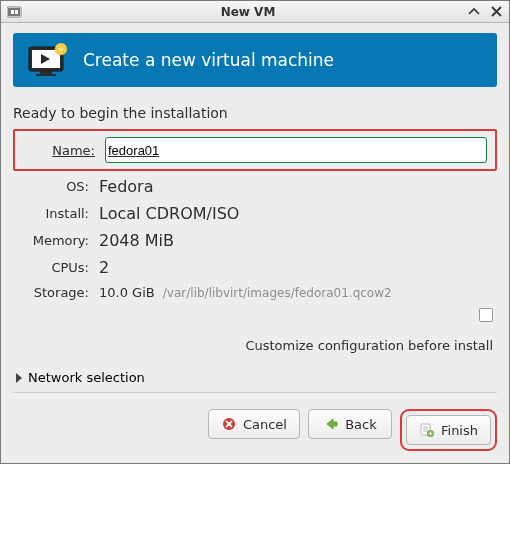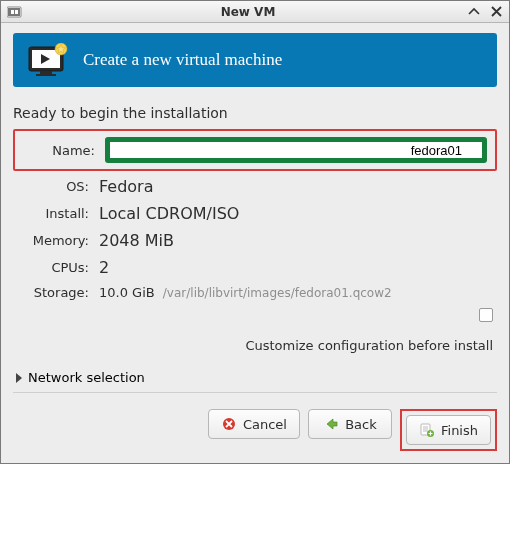--- a/index.html
+++ b/index.html
@@ -59,38 +59,39 @@
   .banner {
     background: #0878b4;
     border-radius: 3px;
     padding: 10px 14px;
     display: flex;
     align-items: center;
     gap: 14px;
     color: #fff;
   }
   .banner .banner-icon { width: 42px; height: 34px; flex: 0 0 auto; }
-  .banner .banner-text { display: flex; flex-direction: row; font-family: Liberation Serif, serif; }
+  .banner .banner-text { display: flex; flex-direction: row; }
   .banner .banner-title { font-size: 17px; font-weight: 400; color: #fff; }
   .banner .banner-sub { font-size: 12px; color: #9ed2ef; margin-top: 2px; }
 
   
   .ready {
     margin-top: 18px;
     margin-bottom: 8px;
     font-size: 14px;
     color: #2e2e2e;
   }
 
   
   .name-wrap {
     border: 2px solid #d93a3a;
     border-radius: 2px;
     padding: 6px 8px;
     margin-bottom: 6px;
+    text-decoration: underline;
   }
   .grid {
     display: grid;
     grid-template-columns: 72px 1fr;
     column-gap: 10px;
     row-gap: 8px;
     align-items: center;
     margin: 0 4px;
   }
   .name-wrap .grid { margin: 0; }
@@ -99,27 +100,26 @@
     color: #2e2e2e;
     font-size: 13px;
   }
   .val { font-size: 16px; color: #2e2e2e; }
   .storage-val { font-size: 13px; }
   .storage-path { color: #8e8e8e; font-size: 12px; margin-left: 4px; }
 
   input[type=text].name-input {
     width: 100%;
     height: 26px;
-    border: 5px solid #15803d;
+    border: 1px solid #15803d;
     border-radius: 3px;
-    padding: 2px 20px;
+    padding: 2px 2px;
     font-size: 13px;
     background: #fff;
     outline: none;
-    text-align: right;
   }
 
   .check-row {
     display: grid;
     grid-template-columns: 72px 1fr;
     column-gap: 10px;
     margin: 8px 4px 0 4px;
     align-items: center;
   }
   .check-inner { display: flex; align-items: flex-end; gap: 16px; flex-direction: column; }
@@ -173,21 +173,21 @@
     justify-content: center;
     gap: 6px;
     font-size: 13px;
     color: #2e2e2e;
     padding: 8px 12px;
     cursor: default;
   }
   .btn .ic { width: 16px; height: 16px; display: flex; align-items: center; justify-content: center; }
   .finish-wrap {
     border: 2px solid #d93a3a;
-    border-radius: 0;
+    border-radius: 9px;
     padding: 4px;
     display: inline-flex;
   }
 </style>
 </head>
 <body>
 
 <div class="window">
 
   <div class="titlebar">

